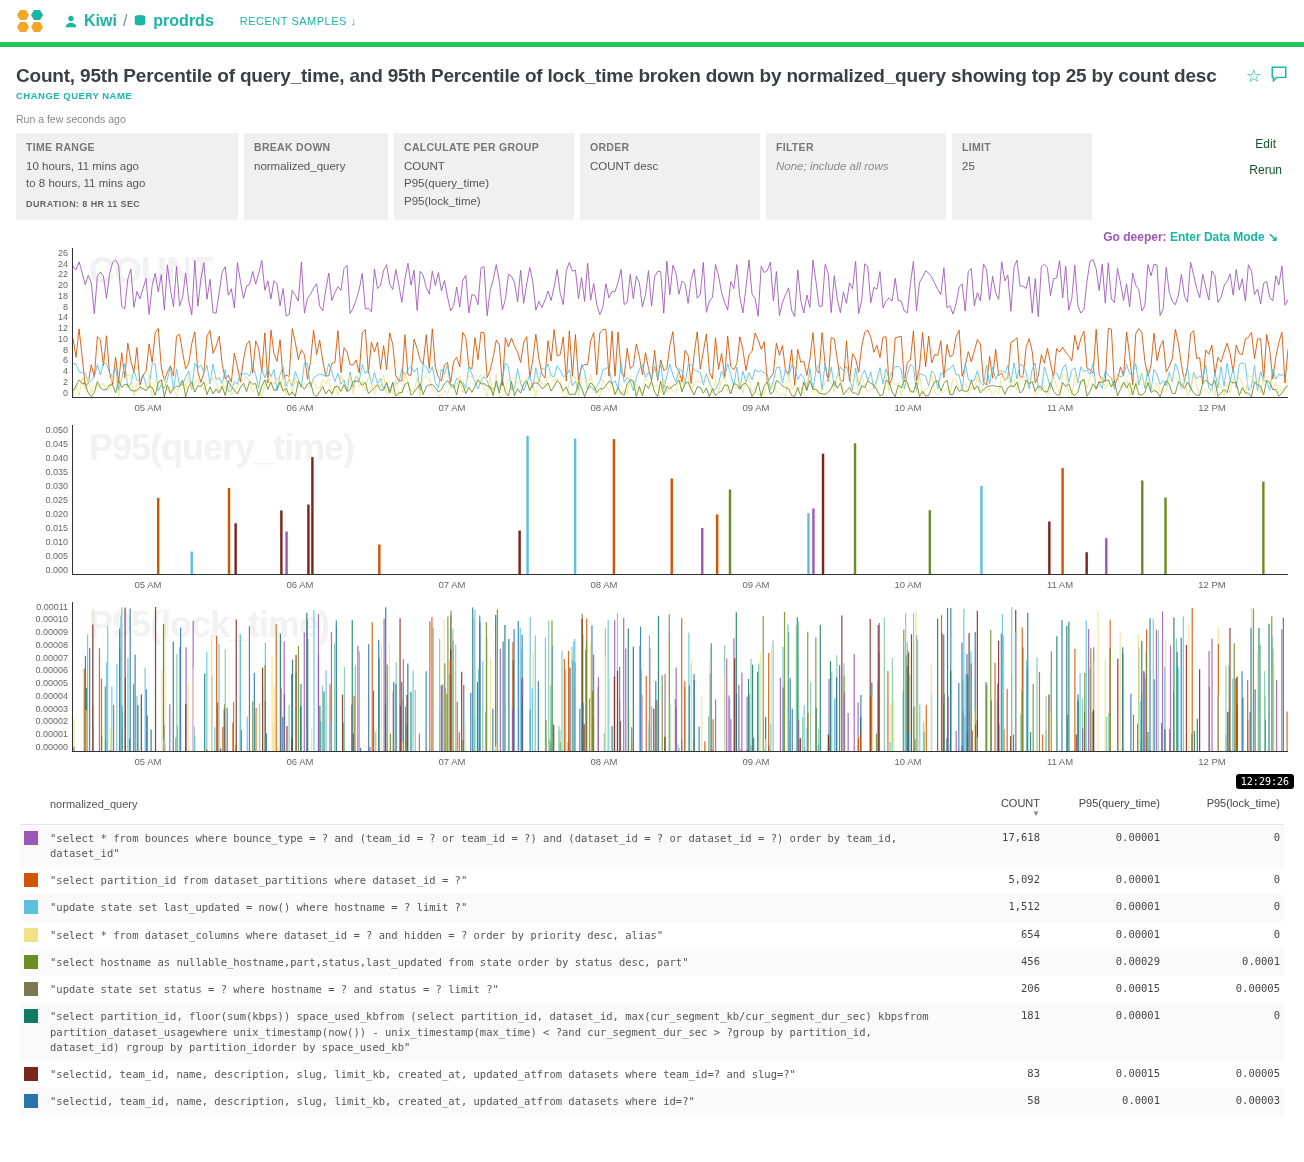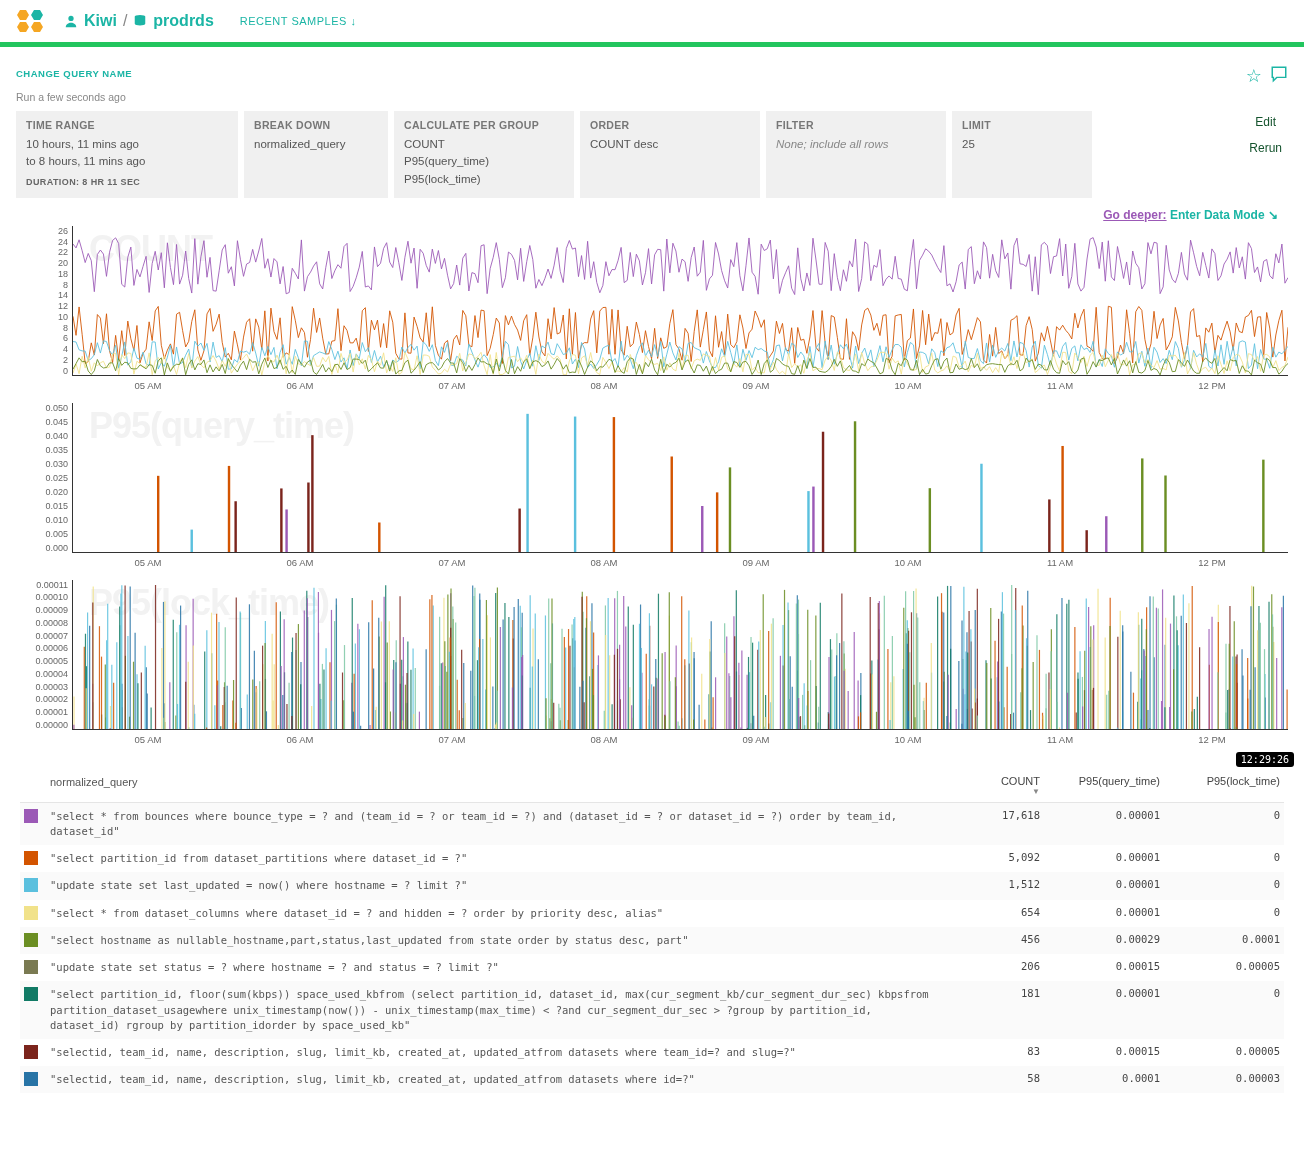--- a/index.html
+++ b/index.html
@@ -21,21 +21,21 @@
 .params { display: flex; gap: 6px; margin-top: 8px; align-items: stretch; }
 .pcard { background: #f0f0f0; padding: 8px 10px 10px 10px; min-width: 140px; flex: 0 0 auto; }
 .pcard h4 { font-size: 10.5px; letter-spacing: 0.3px; color: #777; font-weight: 700; margin-bottom: 5px; }
 .pcard .pv { font-size: 11.5px; color: #555; line-height: 1.5; }
 .pcard .pv.it { font-style: italic; color: #888; }
 .pcard .dur { font-size: 9px; letter-spacing: 0.4px; color: #666; font-weight: 700; margin-top: 6px; }
 .tr { width: 222px; }
 .actions { margin-left: auto; display: flex; flex-direction: column; gap: 12px; font-size: 12px; padding-top: 4px; padding-right: 6px;}
 .actions a { color: #14532d; text-decoration: none; text-align: center; }
 .godeeper { text-align: right; font-size: 12px; margin-top: 10px; padding-right: 10px; }
-.godeeper .lbl { color: #9b59b6; font-weight: 600; text-decoration: underline; }
+.godeeper .lbl { color: #9b59b6; font-weight: 600; }
 .godeeper .lnk { color: #1bb5a5; font-weight: 600; }
 .charts { margin-top: 4px; padding-left: 12px; }
 .chart { position: relative; margin-bottom: 12px; }
 .chart-body { display: flex; }
 .yaxis { width: 44px; display: flex; flex-direction: column; justify-content: space-between; text-align: right; font-size: 9px; color: #666; padding-right: 4px; }
 .plot { flex: 1; border-left: 1px solid #333; border-bottom: 1px solid #333; position: relative; overflow: hidden; }
 .wm { position: absolute; left: 16px; top: 2px; font-size: 36px; font-weight: 800; color: #f2f2f2; letter-spacing: -1px; z-index: 0; }
 .plot svg { position: absolute; inset: 0; width: 100%; height: 100%; z-index: 1; }
 .xaxis { display: flex; margin-left: 44px; font-size: 9.5px; color: #666; padding-top: 4px; }
 .xaxis span { flex: 1; text-align: center; }
@@ -72,20 +72,21 @@
         <path d="M2 3v4c0 1 3 2 6 2s6-1 6-2V3M2 7v4c0 1 3 2 6 2s6-1 6-2V7"></path>
       </svg>
     <span>prodrds</span>
   </div>
   <a class="recent">RECENT SAMPLES ↓</a>
 </div>
 
 <div class="main">
   <div class="titlebar">
     <div>
+      <div class="title">Count, 95th Percentile of query_time, and 95th Percentile of lock_time broken down by normalized_query showing top 25 by count desc</div>
       <div class="cqn">CHANGE QUERY NAME</div>
       <div class="ran">Run a few seconds ago</div>
     </div>
     <div class="title-icons">
       <span>☆</span>
       <span><svg width="18" height="18" viewBox="0 0 16 16" fill="none" stroke="#1bb5a5" stroke-width="1.3">
             <path d="M2 2h12v9H6l-3 3v-3H2z"></path>
           </svg></span>
     </div>
   </div>

